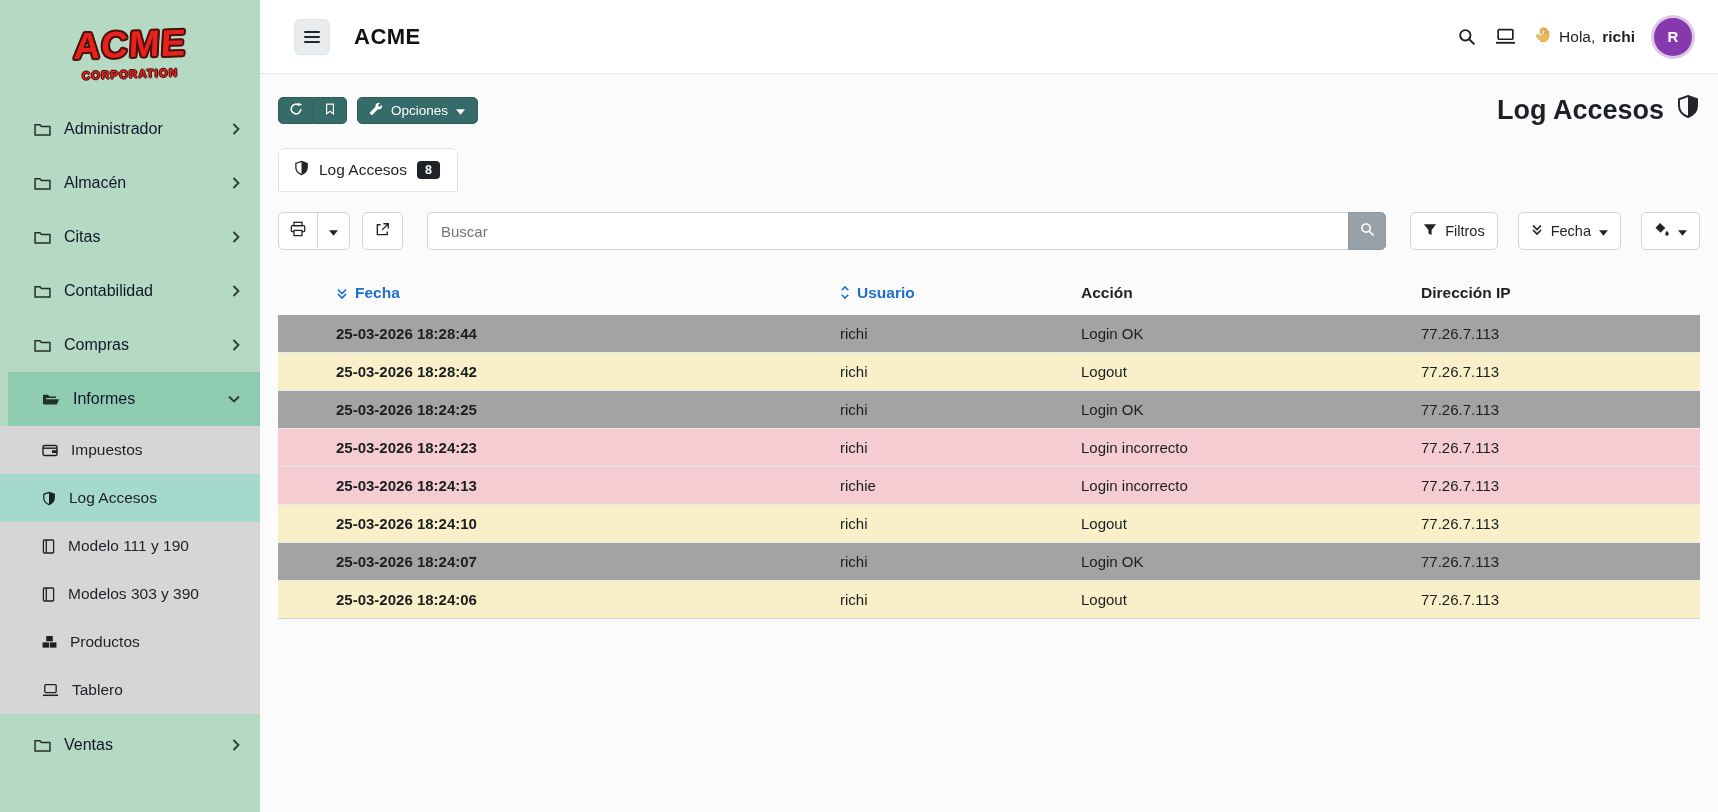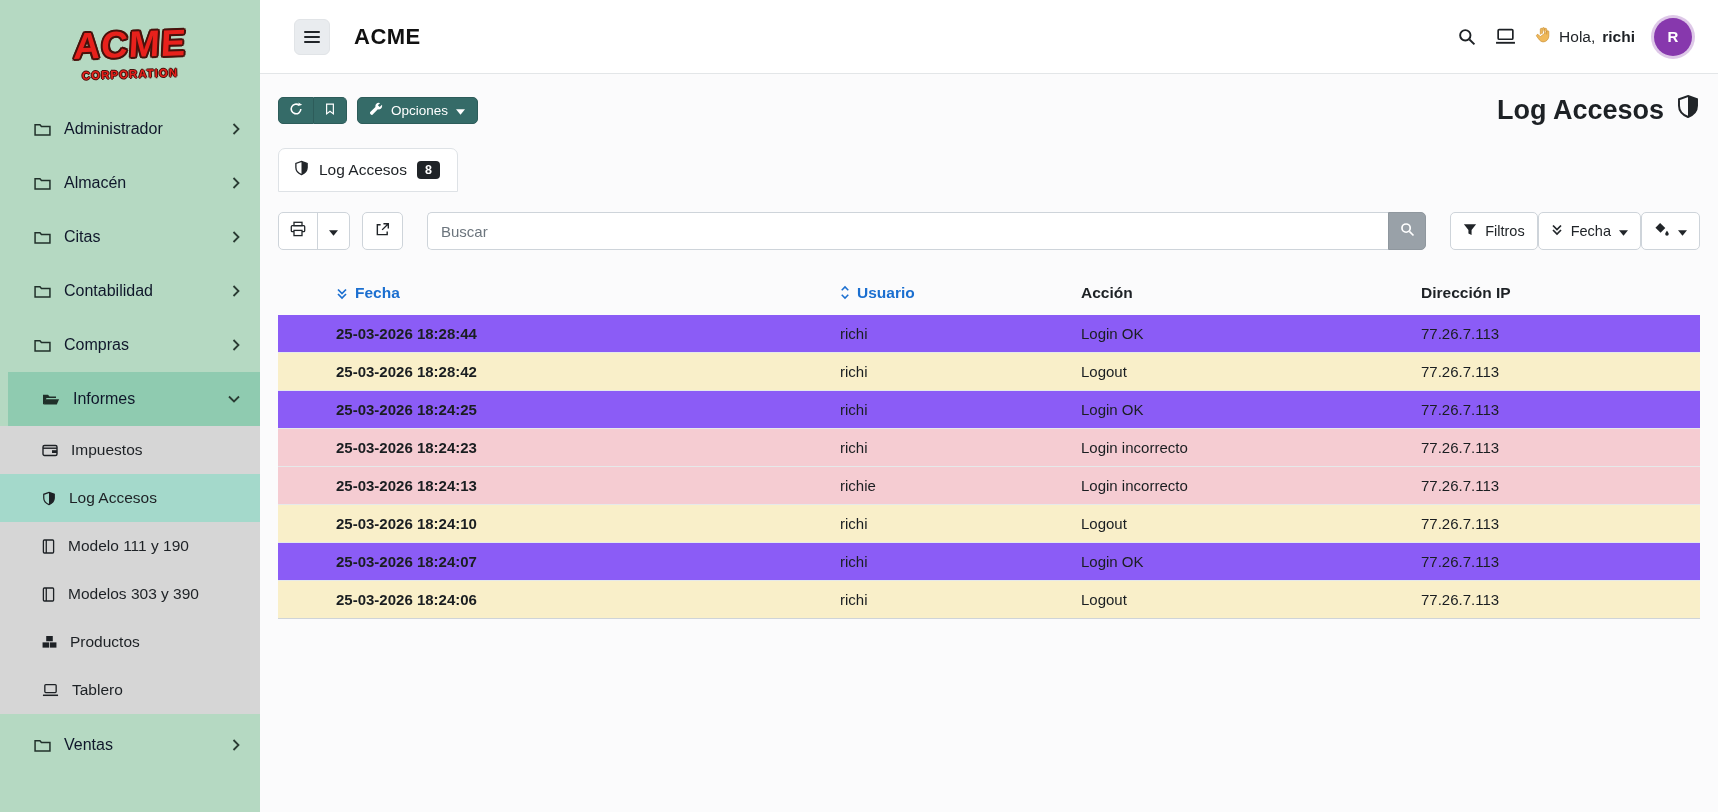--- a/index.html
+++ b/index.html
@@ -57,33 +57,33 @@
   .toolbar { margin-top:20px; display:flex; align-items:flex-start; }
   .btn-white { background:#fff; border:1px solid #ced4da; height:38px; display:inline-flex; align-items:center; gap:8px; padding:0 12px; border-radius:5px; font-size:14.5px; color:#212529; cursor:pointer; }
   .split { display:inline-flex; border:1px solid #ced4da; border-radius:5px; background:#fff; height:38px; }
   .split .seg { display:inline-flex; align-items:center; padding:0 11px; cursor:pointer; color:#212529; }
   .split .seg + .seg { border-left:1px solid #ced4da; }
   .ext-btn { margin-left:12px; }
   .search-group { flex:1; display:flex; margin:0 24px; }
   .search-input { flex:1; height:38px; border:1px solid #ced4da; border-right:none; border-radius:5px 0 0 5px; padding:0 13px; font-size:15px; color:#212529; background:#fff; outline:none; font-family:inherit; }
   .search-input::placeholder { color:#6c757d; }
   .search-btn { width:38px; height:38px; background:#99a1a8; border:1px solid #8f979e; border-radius:0 5px 5px 0; display:flex; align-items:center; justify-content:center; color:#fff; cursor:pointer; }
-  .right-btns { display:flex; gap:0; }
+  .right-btns { display:flex; gap:20px; }
 
   
   .log-table { width:100%; margin-top:26px; border-collapse:collapse; }
   .log-table th { text-align:left; font-size:15.5px; font-weight:700; padding:8px 8px 13px 8px; color:#1d2125; }
   .log-table th.sortable { color:#1b6fd0; cursor:pointer; }
   .log-table th .sic { display:inline-flex; vertical-align:-2px; margin-right:7px; color:#1b6fd0; }
   .log-table th:first-child, .log-table td:first-child { padding-left:58px; }
   .log-table td { font-size:15px; padding:10px 8px; color:#1a1e21; }
   .log-table td.cell-fecha { font-weight:700; }
   .log-table tbody tr { border-bottom:1px solid #e6e9ea; }
   .log-table tbody tr:last-child { border-bottom:1px solid #cfd4d8;border-radius:18px; }
-  .row-success { background:#8b5cf6; }
+  .row-success { background:#a3a3a3; }
   .row-warning { background:#f9efc9; }
   .row-danger  { background:#f5ccd2; }
 </style>
 </head>
 <body>
 
 <div class="screen">
 
   <aside class="sidebar">
     <div class="logo">

